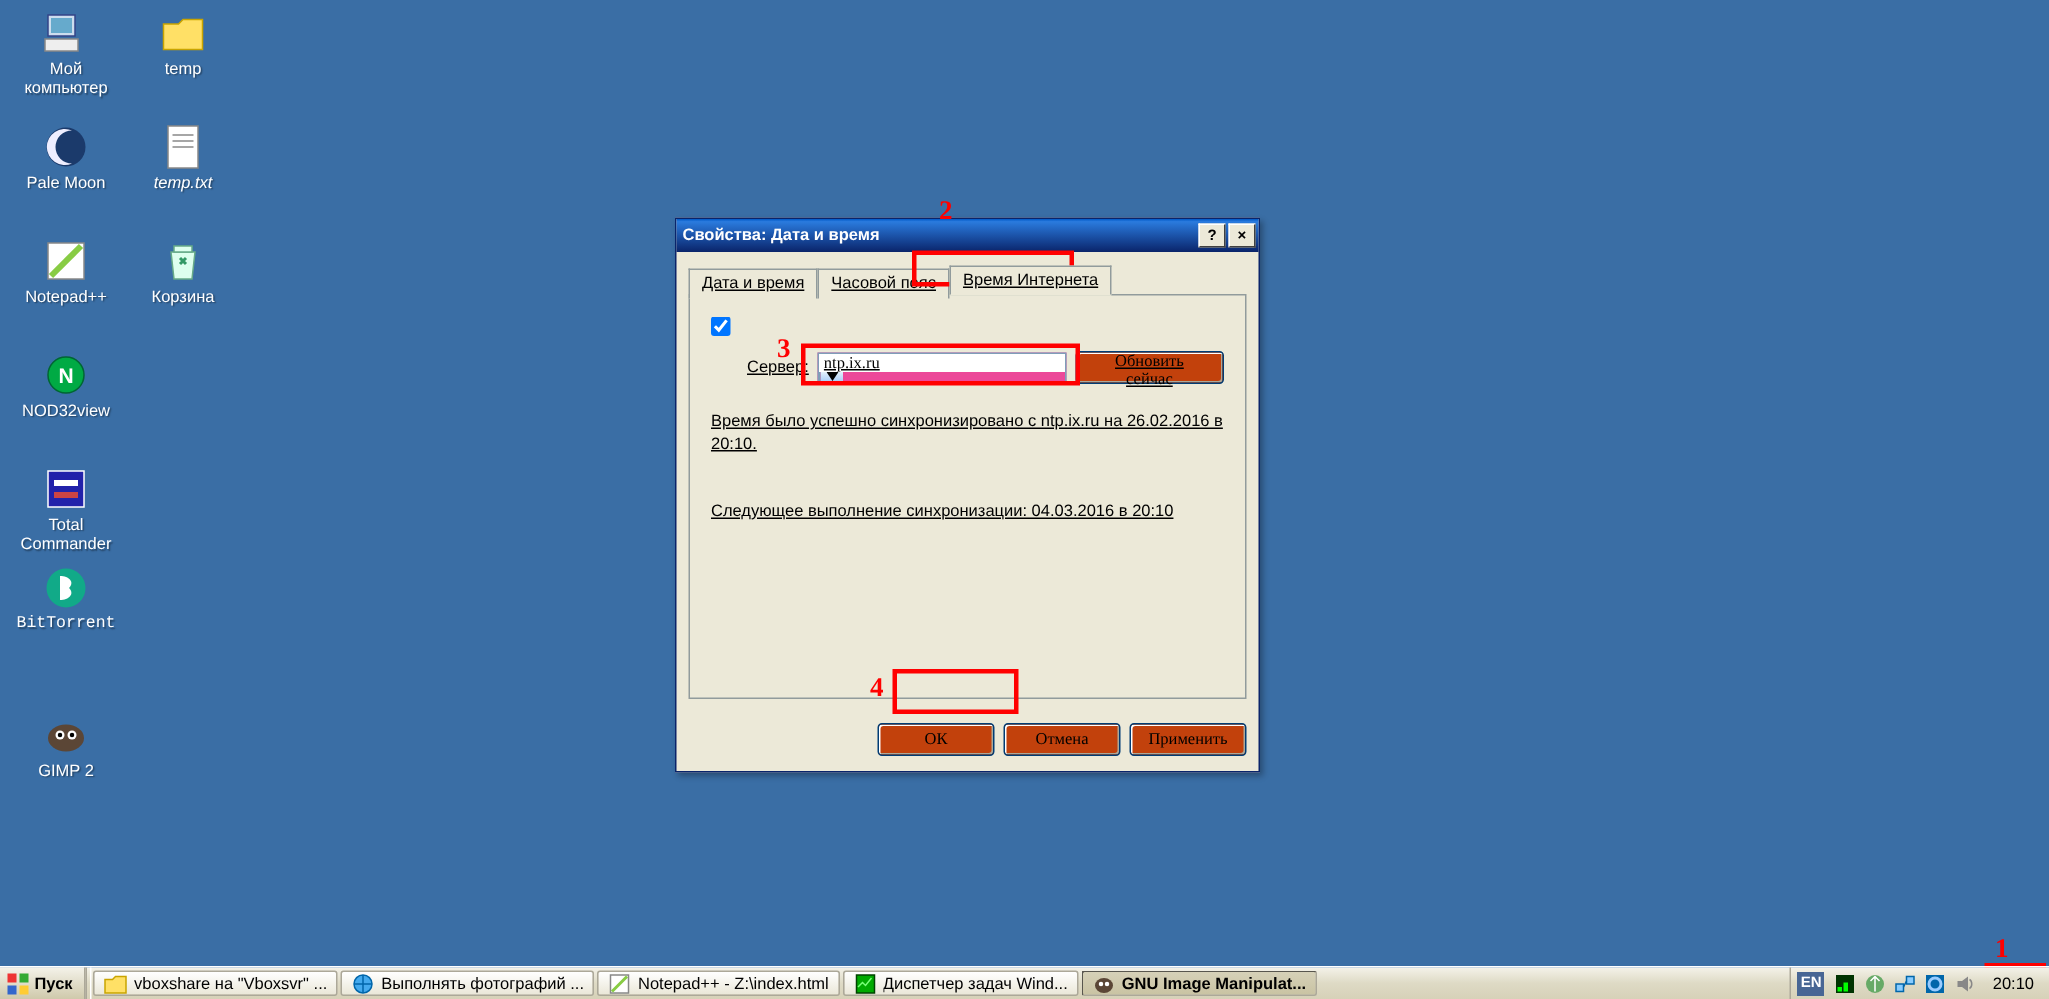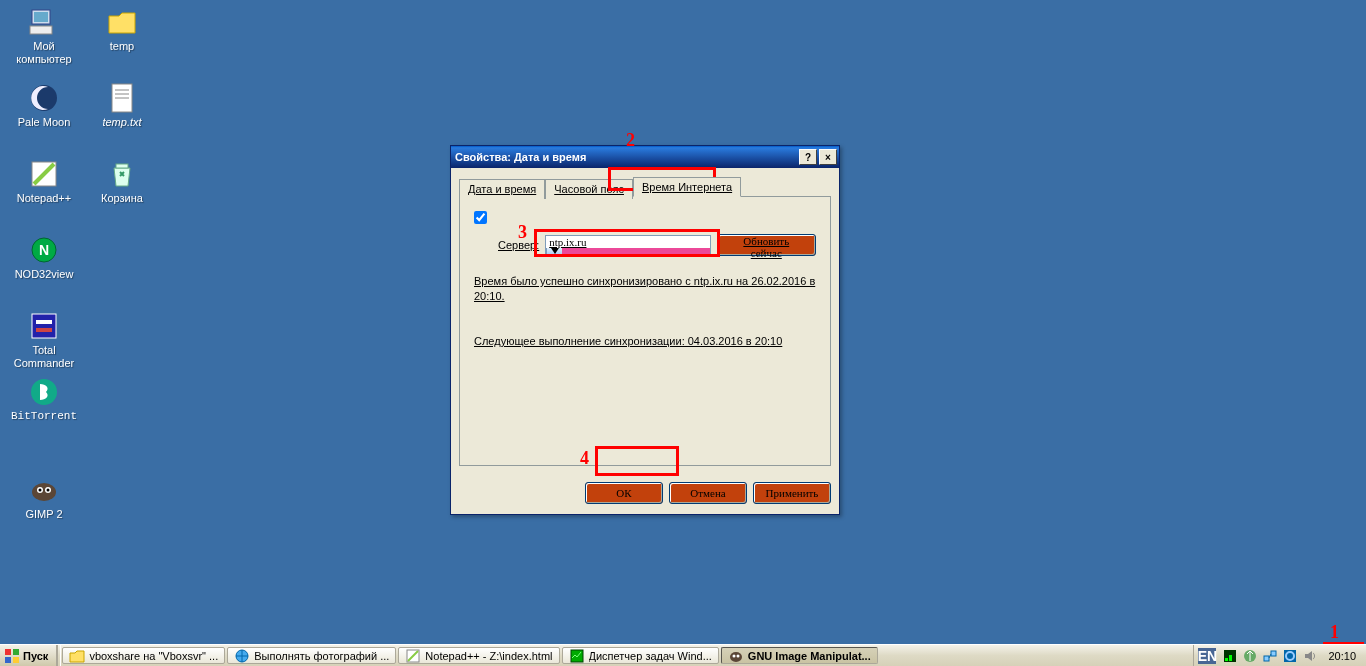--- a/index.html
+++ b/index.html
@@ -100,21 +100,21 @@
     border-radius:2px;
   }
   .task-item.active { background:linear-gradient(#d6d1b8,#c9c3a3); border:1px inset #aca899; }
   .task-item .ti { width:16px; height:16px; flex-shrink:0; display:flex; align-items:center; justify-content:center; }
   .task-item .tl { white-space:nowrap; overflow:hidden; text-overflow:ellipsis; }
   .tray {
     margin-left:auto; display:flex; align-items:center; gap:4px; padding:0 4px;
     border-left:1px solid #aca899;
   }
   .tray .ti { width:16px; height:16px; display:flex; align-items:center; justify-content:center; }
-  .lang-ind { width:18px; height:16px; background:#486694; color:#fff; font-size:14px; font-weight:bold; display:flex; align-items:center; justify-content:center; margin-right:2px; }
+  .lang-ind { width:18px; height:16px; background:#486694; color:#fff; font-size:10px; font-weight:bold; display:flex; align-items:center; justify-content:center; margin-right:2px; }
   .clock { padding:0 6px; }
 
   
   .anno-box { position:absolute; border:3px solid #ff0000; pointer-events:none; }
   .anno-num { position:absolute; color:#ff0000; font:bold 18px Tahoma; pointer-events:none; }
 </style>
 </head>
 <body>
 
 <div class="desktop">

